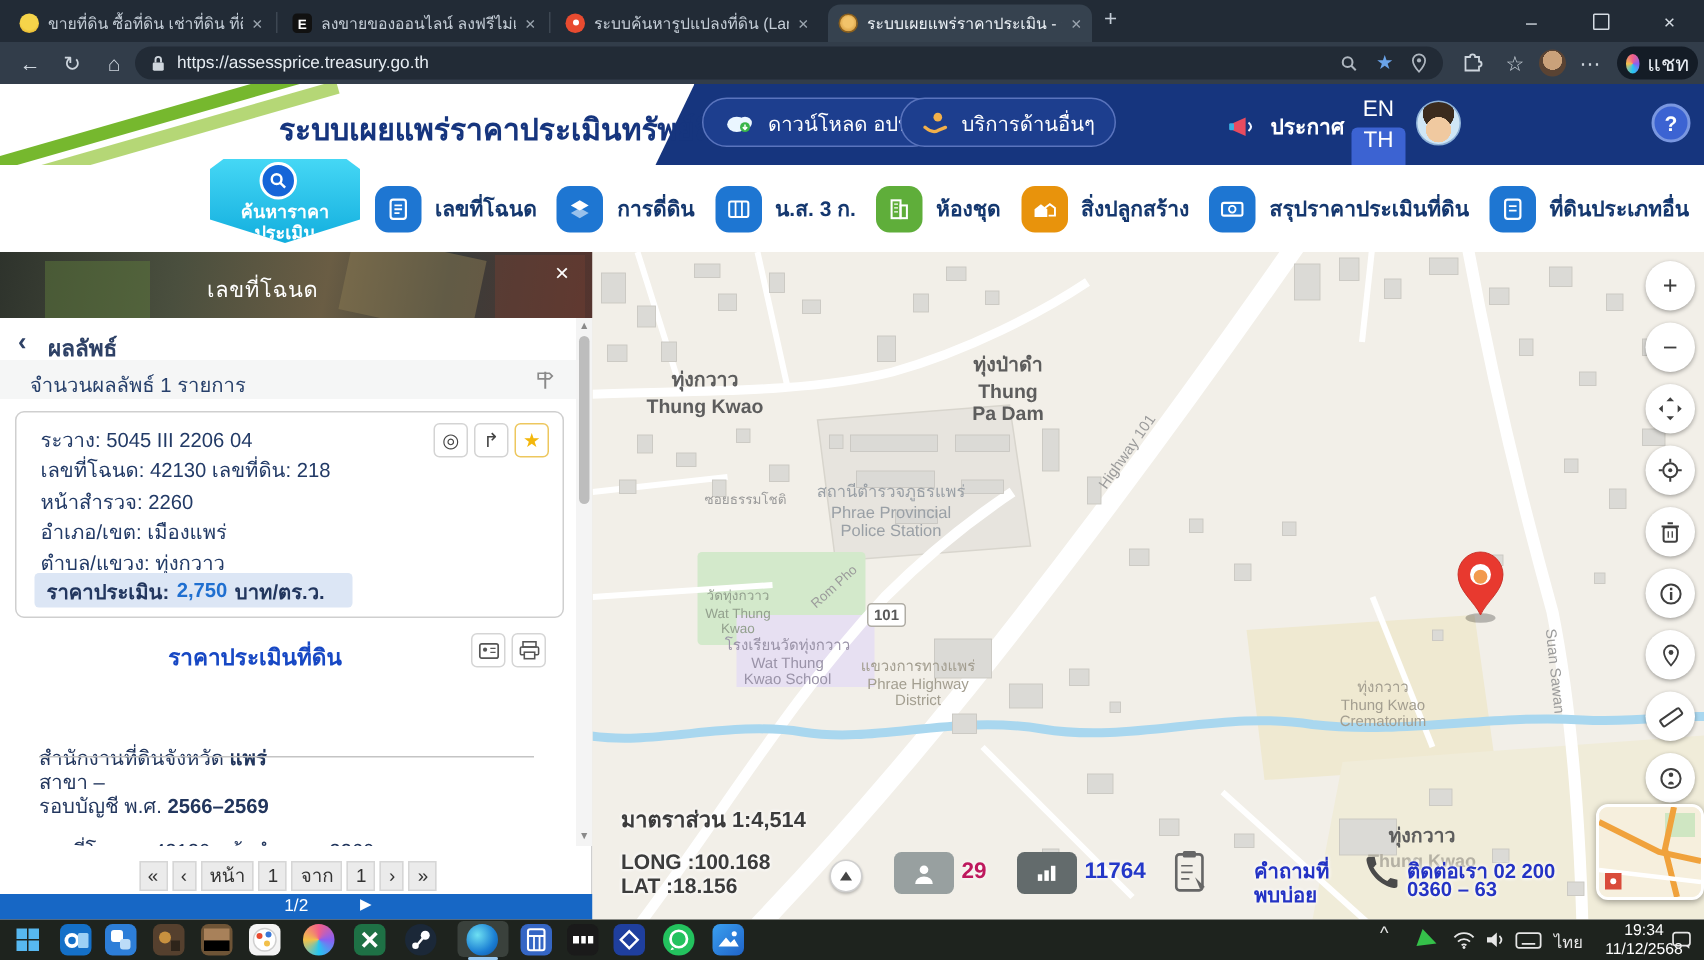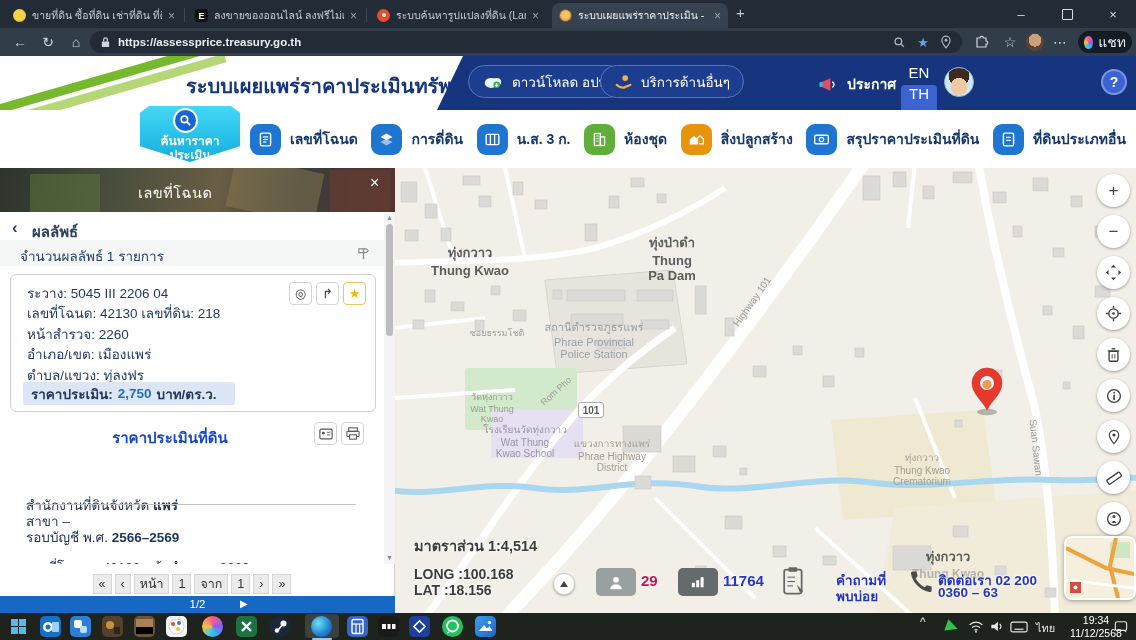--- a/index.html
+++ b/index.html
@@ -22,21 +22,21 @@
   .fav4{background:radial-gradient(circle at 50% 45%,#f2c36a 0 40%,#c8892a 100%);border:1px solid #8a5f1d;box-sizing:border-box;}
   .newtab{position:absolute;top:4px;font-size:15px;color:#c3ccd6;cursor:pointer;}
   .winctl{position:absolute;top:0;width:46px;height:28px;display:flex;align-items:center;justify-content:center;
     color:#d5dce3;font-size:13px;cursor:pointer;}
   .sq{width:9px;height:9px;border:1px solid #d5dce3;border-radius:1px;}
   .toolbar{position:absolute;left:0;top:28px;width:1136px;height:28px;background:#323d4a;}
   .tbico{position:absolute;top:0;height:28px;width:24px;display:flex;align-items:center;justify-content:center;
     color:#cdd5dd;font-size:14px;cursor:pointer;}
   .urlpill{position:absolute;left:90px;top:3px;width:872px;height:22px;border-radius:11px;background:#222b36;
     display:flex;align-items:center;padding:0 10px;box-sizing:border-box;gap:7px;cursor:text;}
-  .url{color:#e6ecf2;font-size:11.5px;flex:1;font-weight:bold;}
+  .url{color:#e6ecf2;font-size:11.5px;flex:1;}
   .pillicons{display:flex;align-items:center;gap:11px;}
   .avatar-sm{width:18px;height:18px;border-radius:50%;background:radial-gradient(circle at 50% 40%,#caa17a 0 45%,#5a4333 46% 100%);}
   .copilot{position:absolute;left:1078px;top:3px;width:54px;height:22px;border-radius:11px;background:#141c26;
     display:flex;align-items:center;gap:5px;padding:0 6px;box-sizing:border-box;cursor:pointer;}
   .cpdot{width:13px;height:13px;border-radius:50%;background:conic-gradient(#f25f8a,#8a5ff2,#25c6f2,#f2c04a,#f25f8a);}
   .cptxt{color:#e8edf3;font-size:14px;}
   
   .sitehead{position:absolute;left:0;top:56px;width:1136px;height:54px;background:#16357e;overflow:hidden;}
   .headwhite{position:absolute;left:0;top:0;width:463px;height:54px;background:#fff;
     clip-path:polygon(0 0,463px 0,437px 54px,0 54px);}
@@ -345,21 +345,21 @@
           <path d="M3 3 h8 l2 2 -2 2 h-8 Z" fill="none" stroke="#8a8a8a" stroke-width="1.2"></path>
         </svg>
       </div>
 
       <div class="rescard">
         <div style="padding:9px 0 0 16px">
           <div class="resline">ระวาง: 5045 III 2206 04</div>
           <div class="resline">เลขที่โฉนด: 42130 เลขที่ดิน: 218</div>
           <div class="resline">หน้าสำรวจ: 2260</div>
           <div class="resline">อำเภอ/เขต: เมืองแพร่</div>
-          <div class="resline">ตำบล/แขวง: ทุ่ลงฟร</div>
+          <div class="resline">ตำบล/แขวง: ทุ่งกวาว</div>
         </div>
         <div class="cardbtns">
           <span class="cbtn">◎</span>
           <span class="cbtn">↱</span>
           <span class="cbtn star">★</span>
         </div>
         <div class="pricebar">
           <span>ราคาประเมิน:</span>
           <span class="priceval">2,750</span>
           <span>บาท/ตร.ว.</span>

